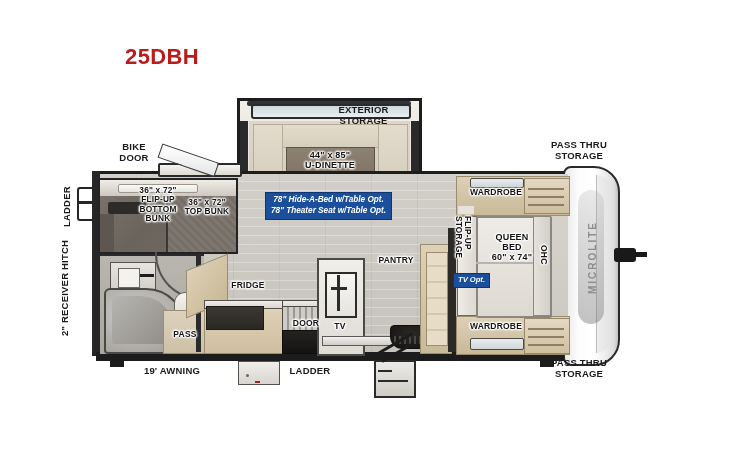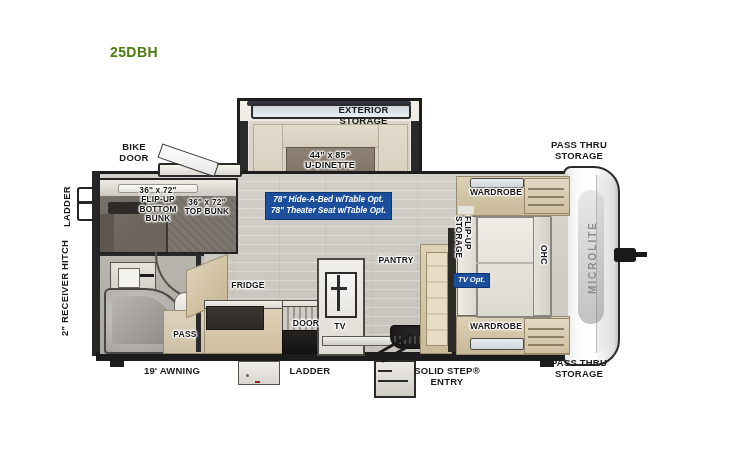--- a/index.html
+++ b/index.html
@@ -9,21 +9,21 @@
   
   .lbl{position:absolute;font-weight:bold;color:#1a1a1a;text-align:center;line-height:1.12;
        letter-spacing:.2px;white-space:pre-line;}
   .lbl-out{font-size:9.5px;}
   .lbl-in{font-size:8.5px;color:#141414;
           text-shadow:0 0 3px #fff,0 0 3px #fff,0 0 2px #fff,1px 0 2px #fff,-1px 0 2px #fff,0 1px 2px #fff,0 -1px 2px #fff;}
   .lbl-dim{font-size:8.3px;}
   .vert{writing-mode:vertical-rl;transform:rotate(180deg);}
   .vert-r{writing-mode:vertical-rl;}
 
-  .model{position:absolute;left:110px;top:44px;font-size:14px;font-weight:bold;color:#4d7c0f;
+  .model{position:absolute;left:125px;top:44px;font-size:22px;font-weight:bold;color:#b91c1c;
          letter-spacing:.4px;}
 
   
   .optbox{position:absolute;background:#1b4f9c;color:#fff;font-style:italic;font-weight:bold;
           font-size:8.2px;line-height:1.28;padding:2px 5px 3px 5px;text-align:center;
           border:1px solid #0d3570;white-space:pre-line;}
   .opt-sm{font-size:7.6px;padding:1px 4px 2px 4px;}
 
   
   .shell{position:absolute;box-sizing:border-box;}
@@ -351,22 +351,20 @@
   <div class="lbl lbl-out" style="left:524px;top:140px;width:110px;">PASS THRU
 STORAGE</div>
 
   <div class="lbl lbl-out" style="left:524px;top:358px;width:110px;">PASS THRU
 STORAGE</div>
 
   <div class="lbl lbl-out" style="left:126px;top:366px;width:92px;">19' AWNING</div>
 
   <div class="lbl lbl-out" style="left:278px;top:366px;width:64px;">LADDER</div>
 
-  <div class="lbl lbl-out" style="left:404px;top:366px;width:86px;">SOLID STEP®
-ENTRY</div>
 
   <div class="lbl lbl-dim lbl-in" style="left:118px;top:186px;width:80px;">36" x 72"
 FLIP-UP
 BOTTOM
 BUNK</div>
 
   <div class="lbl lbl-dim lbl-in" style="left:178px;top:198px;width:58px;">36" x 72"
 TOP BUNK</div>
 
   <div class="lbl lbl-dim lbl-in" style="left:282px;top:150px;width:96px;font-size:9px;">44" x 85"
@@ -378,20 +376,23 @@
 
   <div class="lbl lbl-in" style="left:281px;top:319px;width:50px;">DOOR</div>
 
   <div class="lbl lbl-in" style="left:326px;top:322px;width:28px;">TV</div>
 
   <div class="lbl lbl-in" style="left:370px;top:256px;width:52px;">PANTRY</div>
 
   <div class="lbl lbl-dim lbl-in vert-r" style="left:458px;top:216px;height:76px;width:14px;text-align:left;">FLIP-UP
 STORAGE</div>
 
+  <div class="lbl lbl-in" style="left:479px;top:232px;width:66px;font-size:9px;">QUEEN
+BED
+60" x 74"</div>
 
   <div class="lbl lbl-in vert-r" style="left:534px;top:245px;height:42px;width:14px;text-align:left;">OHC</div>
 
   <div class="lbl lbl-in" style="left:456px;top:188px;width:80px;">WARDROBE</div>
 
   <div class="lbl lbl-in" style="left:456px;top:322px;width:80px;">WARDROBE</div>
 
   <div class="optbox" style="left:265px;top:192px;">78" Hide-A-Bed w/Table Opt.
 78" Theater Seat w/Table Opt.</div>
 

